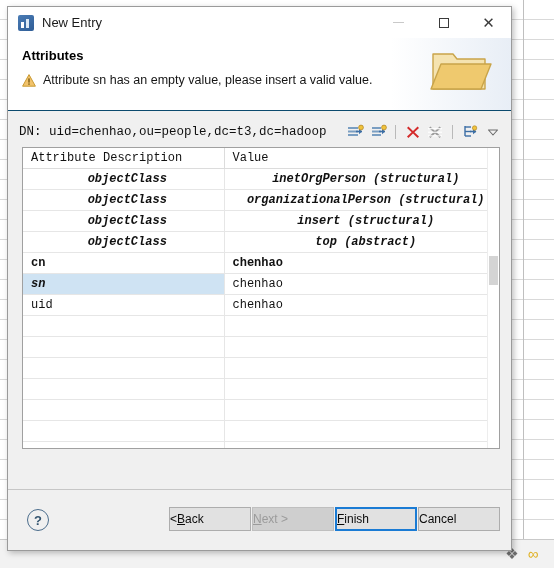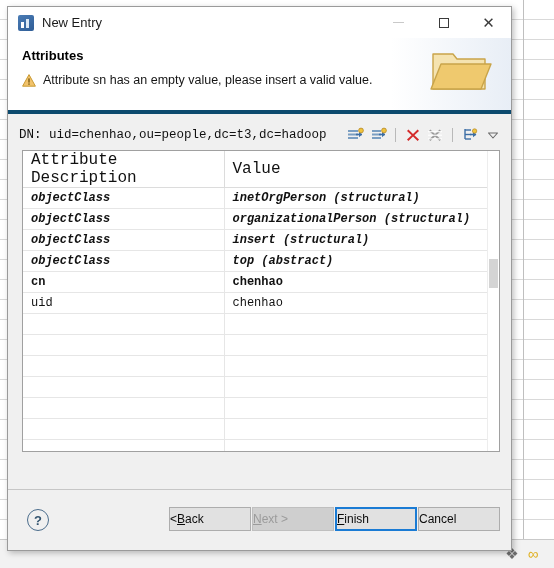--- a/index.html
+++ b/index.html
@@ -138,21 +138,21 @@
     width: 11px; height: 1px;
     background: #c9c9c9;
   }
 
   
   #banner {
     background: #ffffff;
     flex: 0 0 auto;
     height: 72px;
     position: relative;
-    border-bottom: 4px solid #0c4a6e;
+    border-bottom: 1px solid #0c4a6e;
   }
   #banner-title {
     position: absolute;
     left: 14px; top: 10px;
     font-size: 13px;
     font-weight: bold;
     color: #000;
   }
   #banner-msg-row {
     position: absolute;
@@ -248,21 +248,21 @@
   table.attr-table {
     border-collapse: collapse;
     width: 100%;
     table-layout: fixed;
   }
   table.attr-table col.c1 { width: 201px; }
   table.attr-table col.c2 { width: auto; }
   table.attr-table th {
     height: 20px;
     font-weight: normal;
-    font-size: 16px;
+    font-size: 12px;
     text-align: left;
     color: #111;
     background: #ffffff;
     border-bottom: 1px solid #dcdcdc;
     border-right: 1px solid #dcdcdc;
     padding: 0 0 0 8px;
     vertical-align: middle;
   }
   table.attr-table th:last-child { border-right: none; }
   table.attr-table td {
@@ -271,21 +271,21 @@
     color: #111;
     border-bottom: 1px solid #e6e6e6;
     border-right: 1px solid #e6e6e6;
     padding: 0 0 0 8px;
     vertical-align: middle;
     overflow: hidden;
     white-space: nowrap;
   }
   table.attr-table td:last-child { border-right: none; }
   td.name-cell { padding-left: 20px; }
-  tr.must td { font-weight: bold; font-style: italic; }
+  tr.must td { font-weight: bold; font-style: italic; text-align: center; }
   tr.bold-plain td { font-weight: bold; font-style: normal; }
   tr.selected td.name-cell {
     background: #cfe3f3;
     font-weight: bold;
     font-style: italic;
   }
   tr.selected td.value-cell {
     background: #ffffff;
     font-weight: normal;
     font-style: normal;
@@ -508,20 +508,24 @@
               <td class="value-cell">insert (structural)</td>
             </tr>
             <tr class="must">
               <td class="name-cell">objectClass</td>
               <td class="value-cell">top (abstract)</td>
             </tr>
             <tr class="bold-plain">
               <td class="name-cell">cn</td>
               <td class="value-cell">chenhao</td>
             </tr>
+            <tr class="plain selected">
+              <td class="name-cell">sn</td>
+              <td class="value-cell">chenhao</td>
+            </tr>
             <tr class="plain">
               <td class="name-cell">uid</td>
               <td class="value-cell">chenhao</td>
             </tr>
             <tr class="plain">
               <td class="name-cell"></td>
               <td class="value-cell"></td>
             </tr>
             <tr class="plain">
               <td class="name-cell"></td>

